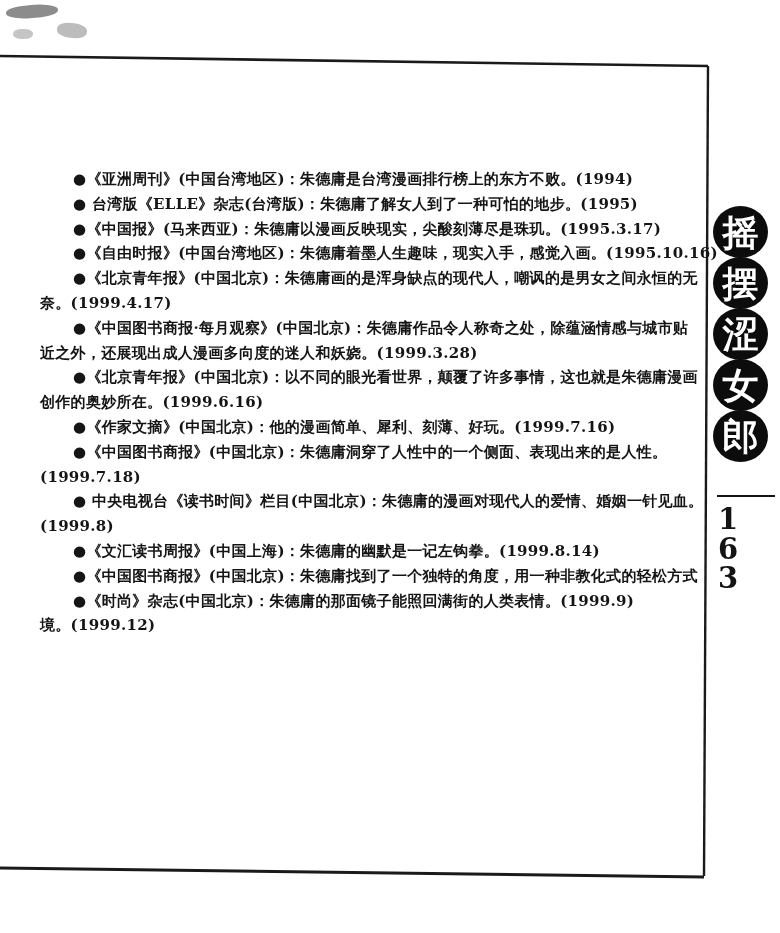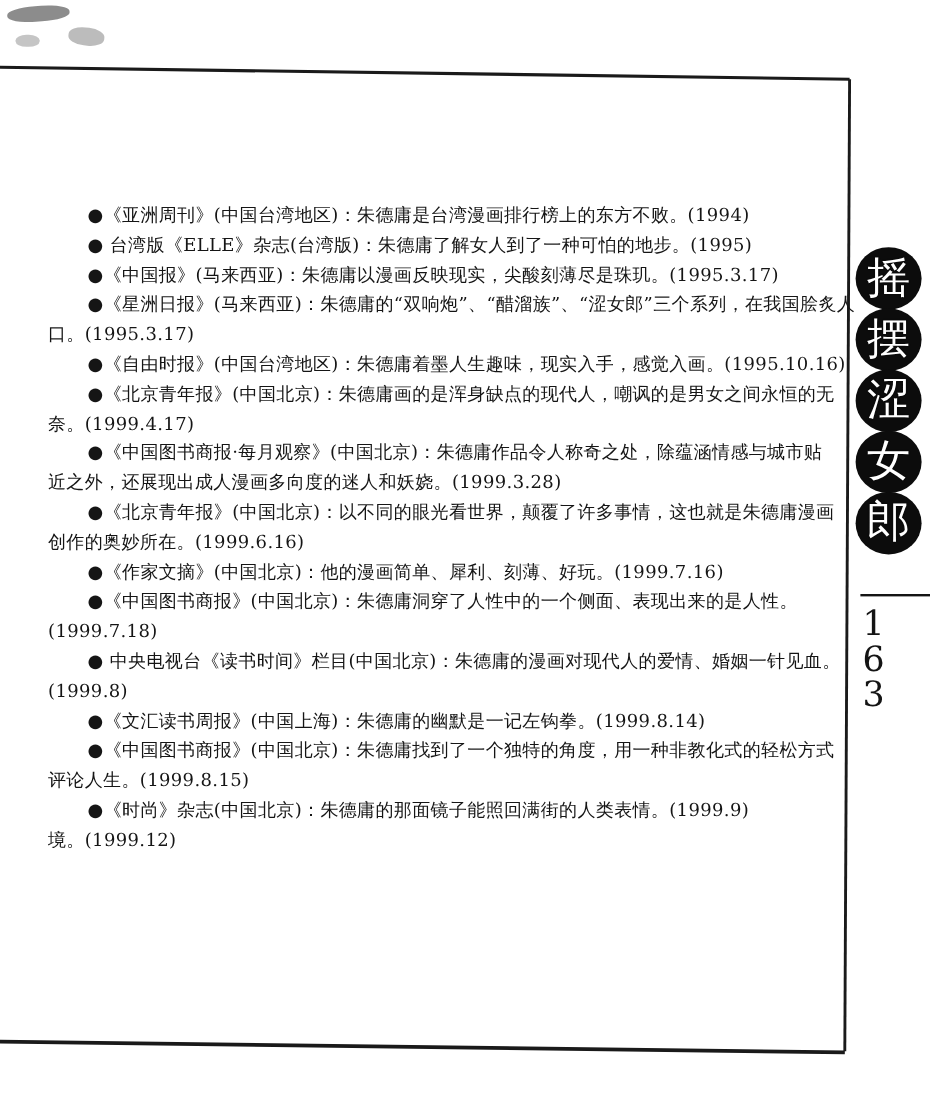--- a/index.html
+++ b/index.html
@@ -1,19 +1,20 @@
 <!DOCTYPE html>
 <html><head>
 <meta charset="utf-8">
 <style>
   html,body { margin:0; padding:0; background:#ffffff; }
   .page {
     position:relative; width:776px; height:933px;
     background:#ffffff; overflow:hidden;
     font-family:"DejaVu Serif","Liberation Serif",serif;
+    font-weight:bold;
   }
   
   .borders { position:absolute; left:0; top:0; width:780px; height:933px; pointer-events:none; }
   
   .smudge { position:absolute; background:#2e2e2e; border-radius:45%; }
   .s1 { left:6px;  top:5px;  width:52px; height:13px; opacity:.55; transform:rotate(-4deg); }
   .s2 { left:57px; top:23px; width:30px; height:15px; opacity:.32; transform:rotate(6deg); }
   .s3 { left:13px; top:29px; width:20px; height:10px; opacity:.28; }
   
   .quotes {
@@ -59,24 +60,20 @@
       <div class="q-para">
         <div class="q-line first">●《亚洲周刊》(中国台湾地区)：朱德庸是台湾漫画排行榜上的东方不败。(1994)</div>
       </div>
       <div class="q-para">
         <div class="q-line first">● 台湾版《ELLE》杂志(台湾版)：朱德庸了解女人到了一种可怕的地步。(1995)</div>
       </div>
       <div class="q-para">
         <div class="q-line first">●《中国报》(马来西亚)：朱德庸以漫画反映现实，尖酸刻薄尽是珠玑。(1995.3.17)</div>
       </div>
       <div class="q-para">
-        <div class="q-line first">●《星洲日报》(马来西亚)：朱德庸的“双响炮”、“醋溜族”、“涩女郎”三个系列，在我国脍炙人</div>
-        <div class="q-line">口。(1995.3.17)</div>
-      </div>
-      <div class="q-para">
         <div class="q-line first">●《自由时报》(中国台湾地区)：朱德庸着墨人生趣味，现实入手，感觉入画。(1995.10.16)</div>
       </div>
       <div class="q-para">
         <div class="q-line first">●《北京青年报》(中国北京)：朱德庸画的是浑身缺点的现代人，嘲讽的是男女之间永恒的无</div>
         <div class="q-line">奈。(1999.4.17)</div>
       </div>
       <div class="q-para">
         <div class="q-line first">●《中国图书商报·每月观察》(中国北京)：朱德庸作品令人称奇之处，除蕴涵情感与城市贴</div>
         <div class="q-line">近之外，还展现出成人漫画多向度的迷人和妖娆。(1999.3.28)</div>
       </div>
@@ -93,21 +90,20 @@
       </div>
       <div class="q-para">
         <div class="q-line first">● 中央电视台《读书时间》栏目(中国北京)：朱德庸的漫画对现代人的爱情、婚姻一针见血。</div>
         <div class="q-line">(1999.8)</div>
       </div>
       <div class="q-para">
         <div class="q-line first">●《文汇读书周报》(中国上海)：朱德庸的幽默是一记左钩拳。(1999.8.14)</div>
       </div>
       <div class="q-para">
         <div class="q-line first">●《中国图书商报》(中国北京)：朱德庸找到了一个独特的角度，用一种非教化式的轻松方式</div>
-        <div class="q-line">评论人生。(1999.8.15)</div>
       </div>
       <div class="q-para">
         <div class="q-line first">●《时尚》杂志(中国北京)：朱德庸的那面镜子能照回满街的人类表情。(1999.9)</div>
       </div>
       <div class="q-para">
         <div class="q-line">境。(1999.12)</div>
       </div>
     </div>
 
   <div class="circles" id="title-circles">

